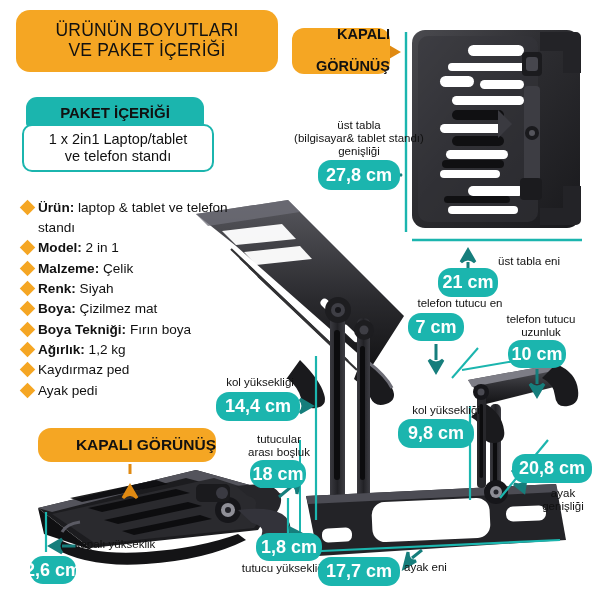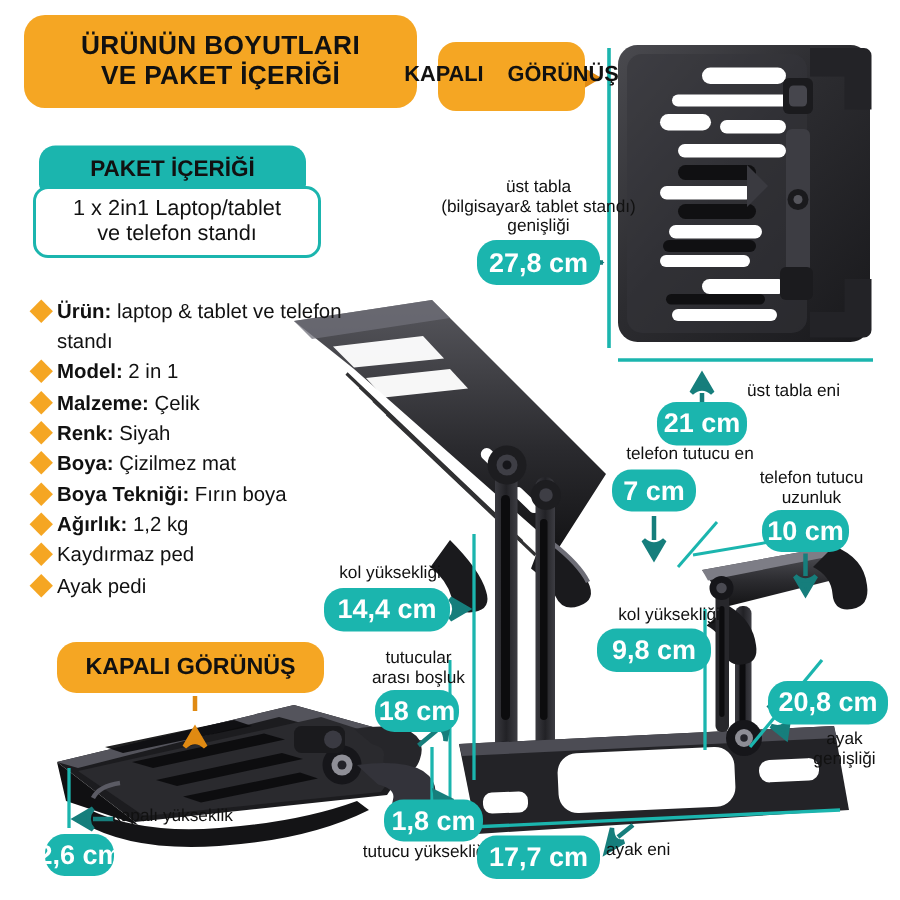--- a/index.html
+++ b/index.html
@@ -21,34 +21,34 @@
   
   .title-bar {
     left: 16px; top: 10px;
     width: 262px; height: 62px;
     background: var(--orange, #F5A623);
     border-radius: 14px;
     display: flex; flex-direction: column;
     align-items: center; justify-content: center;
     text-align: left;
     color: #111111;
-    font-weight: bold;
+    font-weight: normal;
     font-size: 17.5px;
     line-height: 1.14;
     letter-spacing: 0.2px;
   }
 
   
   .badge-orange {
     background: #F5A623;
     border-radius: 12px;
     color: #111111;
     font-weight: bold;
-    display: flex; flex-direction: row;
-    align-items: center; justify-content: center;
+    display: flex; flex-direction: column;
+    align-items: flex-end; justify-content: center;
     text-align: center;
     line-height: 1.1;
     gap: 16px;
   }
   #badge-closed-top {
     left: 292px; top: 28px;
     width: 98px; height: 46px;
     font-size: 14.5px;
   }
   #badge-closed-bottom {

